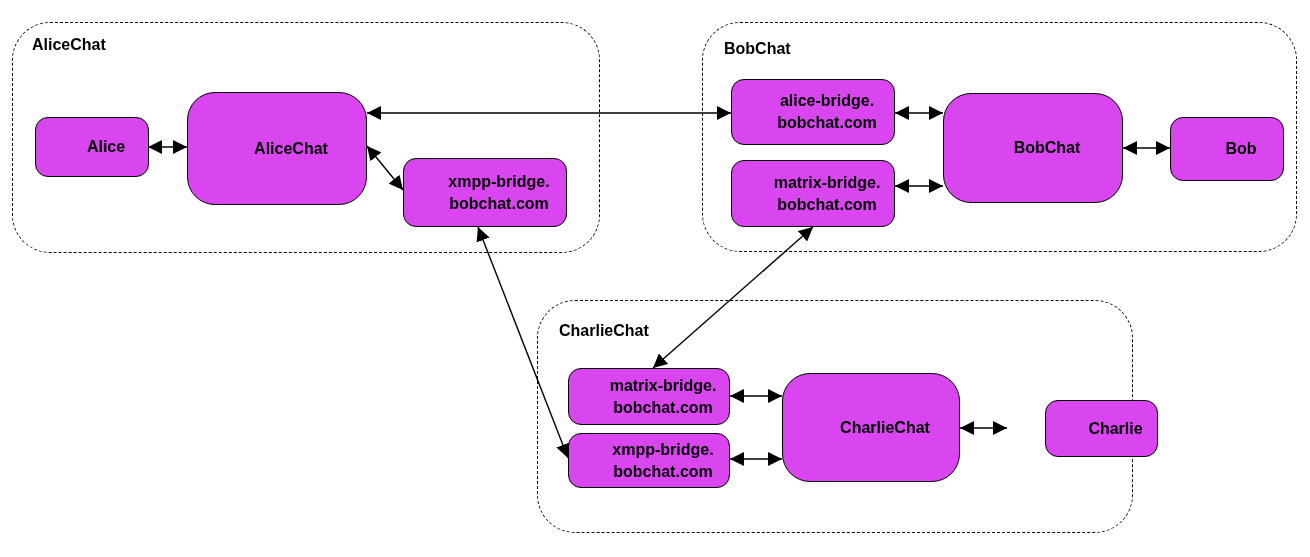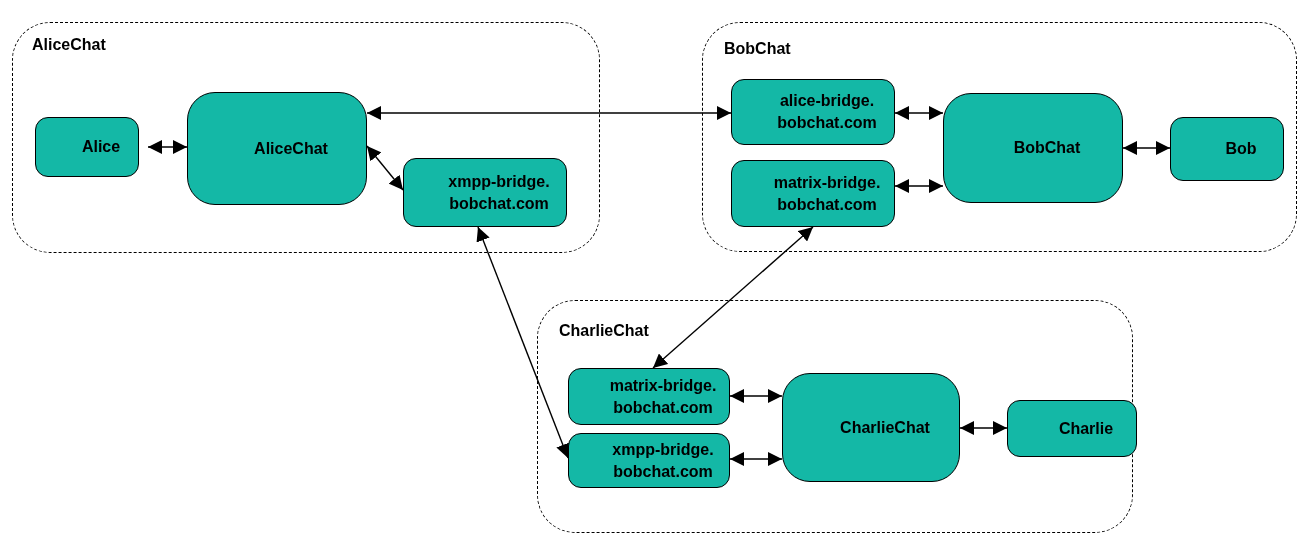--- a/index.html
+++ b/index.html
@@ -21,21 +21,21 @@
   }
   .group-label {
     position: absolute;
     font-size: 16px;
     font-weight: bold;
     color: #000000;
     white-space: nowrap;
   }
   .node {
     position: absolute;
-    background: #14b8a6;
+    background: #d946ef;
     border: 1.5px solid #000000;
     box-sizing: border-box;
     display: flex;
     align-items: center;
     justify-content: center;
     text-align: center;
     font-size: 16px;
     font-weight: bold;
     color: #000000;
     line-height: 22px;
@@ -79,32 +79,32 @@
     <line x1="895" y1="113" x2="943" y2="113" marker-start="url(#ah)" marker-end="url(#ah)"></line>
     <line x1="895" y1="186" x2="943" y2="186" marker-start="url(#ah)" marker-end="url(#ah)"></line>
     <line x1="1123" y1="148" x2="1170" y2="148" marker-start="url(#ah)" marker-end="url(#ah)"></line>
     <line x1="813" y1="227" x2="653" y2="368" marker-start="url(#ah)" marker-end="url(#ah)"></line>
     <line x1="478" y1="227" x2="568" y2="458" marker-start="url(#ah)" marker-end="url(#ah)"></line>
     <line x1="730" y1="396" x2="782" y2="396" marker-start="url(#ah)" marker-end="url(#ah)"></line>
     <line x1="730" y1="459" x2="782" y2="459" marker-start="url(#ah)" marker-end="url(#ah)"></line>
     <line x1="960" y1="428" x2="1007" y2="428" marker-start="url(#ah)" marker-end="url(#ah)"></line>
   </svg>
 
-  <div class="node small" style="left:35px;  top:117px; width:104px; height:60px;">Alice</div>
+  <div class="node small" style="left:35px;  top:117px; width:114px; height:60px;">Alice</div>
   <div class="node big" style="left:187px; top:92px;  width:180px; height:113px;">AliceChat</div>
   <div class="node small" style="left:403px; top:158px; width:164px; height:69px;">xmpp-bridge.
 bobchat.com</div>
 
   <div class="node small" style="left:731px; top:79px;  width:164px; height:66px;">alice-bridge.
 bobchat.com</div>
   <div class="node small" style="left:731px; top:160px; width:164px; height:67px;">matrix-bridge.
 bobchat.com</div>
   <div class="node big" style="left:943px; top:93px;  width:180px; height:110px;">BobChat</div>
   <div class="node small" style="left:1170px; top:117px; width:114px; height:64px;">Bob</div>
 
   <div class="node small" style="left:568px; top:368px; width:162px; height:57px;">matrix-bridge.
 bobchat.com</div>
   <div class="node small" style="left:568px; top:433px; width:162px; height:55px;">xmpp-bridge.
 bobchat.com</div>
   <div class="node big" style="left:782px; top:373px; width:178px; height:109px;">CharlieChat</div>
-  <div class="node small" style="left:1007px; top:400px; width:130px; height:57px;">Charlie</div>
+  <div class="node small" style="left:1045px; top:400px; width:113px; height:57px;">Charlie</div>
 
 </div>
 
 </body></html>

